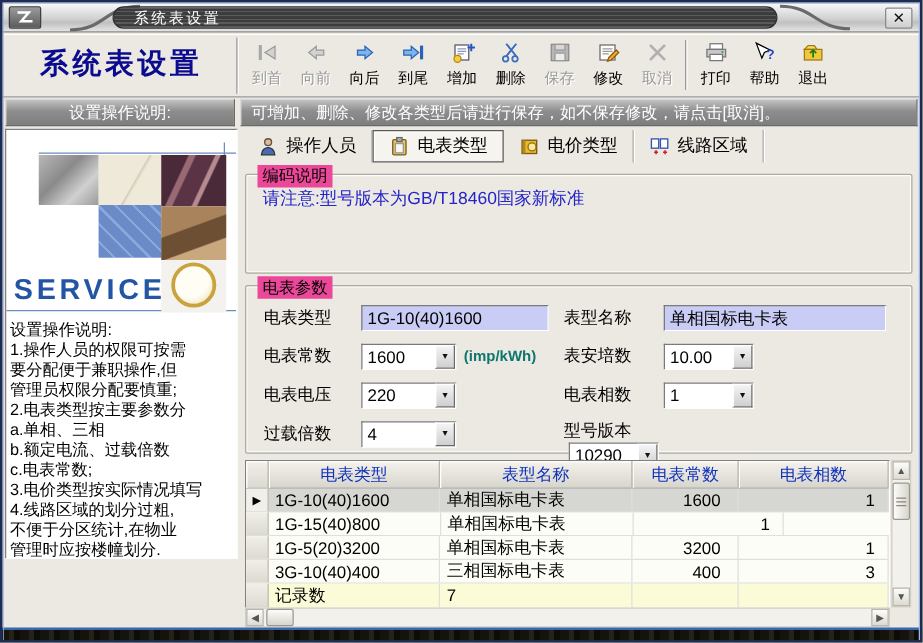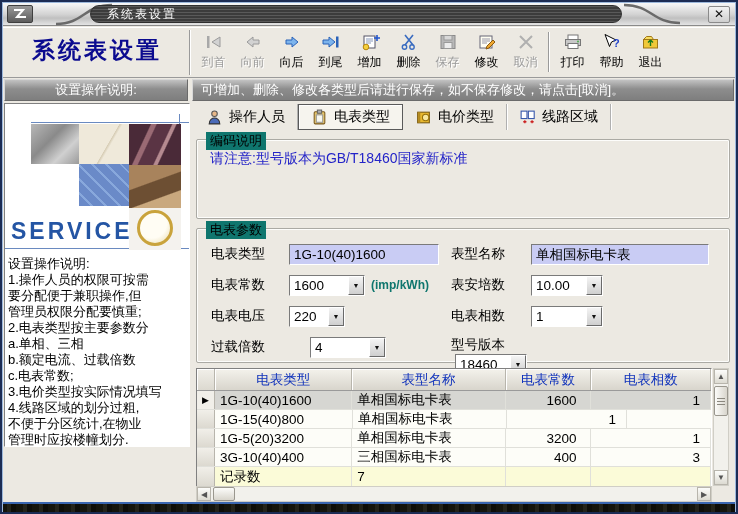--- a/index.html
+++ b/index.html
@@ -74,21 +74,21 @@
   
   .tabbar{position:absolute;left:194px;top:104px;width:540px;height:26px;display:flex;align-items:center;}
   .tab{display:flex;align-items:center;gap:6px;height:26px;padding:0 12px;font-size:14px;color:#000;
     cursor:pointer;border-right:1px solid #b0b0b0;box-shadow:1px 0 0 #fff;}
   .tab.selected{border:1px solid #5a5a5a;background:#f6f4ee;height:26px;
     box-shadow:inset 1px 1px 0 #fff;}
   .tabicon{width:17px;height:17px;display:block;}
   
   .groupbox{position:absolute;border:1px solid #abaaa4;border-radius:2px;
     box-shadow:inset 0 0 0 1px #fdfdfb;}
-  .gb-legend{position:absolute;top:-8px;left:9px;background:#0f766e;padding:0 4px;font-size:13px;color:#000;font-family:Liberation Mono, monospace;}
+  .gb-legend{position:absolute;top:-8px;left:9px;background:#ec4899;padding:0 4px;font-size:13px;color:#000;font-family:Liberation Mono, monospace;}
   .gb-enc{left:196px;top:139px;width:534px;height:80px;}
   .enc-line{font-size:14px;color:#2424c8;margin:10px 0 0 13px;white-space:nowrap;}
   .gb-par{left:196px;top:228px;width:534px;height:135px;}
   .formrow{position:absolute;height:22px;display:flex;align-items:center;}
   .flabel{font-size:13.5px;color:#000;white-space:nowrap;}
   .tinput{height:21px;background:#c9ccf4;border:1px solid;border-color:#7a7a7a #fff #fff #7a7a7a;
     font-size:13.5px;color:#000;padding:0 4px;line-height:19px;}
   .combo{height:21px;background:#fff;border:1px solid;border-color:#7a7a7a #fff #fff #7a7a7a;
     display:flex;align-items:stretch;}
   .combo-val{flex:1;font-size:13.5px;padding:1px 3px 0 4px;line-height:18px;color:#000;}
@@ -364,44 +364,44 @@
     <div class="formrow" style="left:254px;top:45px;">
       <span class="flabel" style="width:80px">表安培数</span>
       <span class="combo" style="width:72px">
         <span class="combo-val">10.00</span>
         <span class="combo-btn">▼</span>
       </span>
     </div>
 
     <div class="formrow" style="left:14px;top:76px;">
       <span class="flabel" style="width:78px">电表电压</span>
-      <span class="combo" style="width:56px">
+      <span class="combo" style="width:76px">
         <span class="combo-val">220</span>
         <span class="combo-btn">▼</span>
       </span>
     </div>
     <div class="formrow" style="left:254px;top:76px;">
       <span class="flabel" style="width:80px">电表相数</span>
       <span class="combo" style="width:72px">
         <span class="combo-val">1</span>
         <span class="combo-btn">▼</span>
       </span>
     </div>
 
-    <div class="formrow" style="left:14px;top:107px;gap:21px;">
+    <div class="formrow" style="left:14px;top:107px;">
       <span class="flabel" style="width:78px">过载倍数</span>
       <span class="combo" style="width:76px">
         <span class="combo-val">4</span>
         <span class="combo-btn">▼</span>
       </span>
     </div>
     <div class="formrow" style="left:254px;top:107px;flex-direction:column;">
       <span class="flabel" style="width:80px">型号版本</span>
       <span class="combo" style="width:72px">
-        <span class="combo-val">18460</span>
+        <span class="combo-val">10290</span>
         <span class="combo-btn">▼</span>
       </span>
     </div>
   </div>
 
   <div class="grid">
     <div class="grow header">
       <div class="gcell c-ind"></div>
       <div class="gcell c-type">电表类型</div>
       <div class="gcell c-name">表型名称</div>

